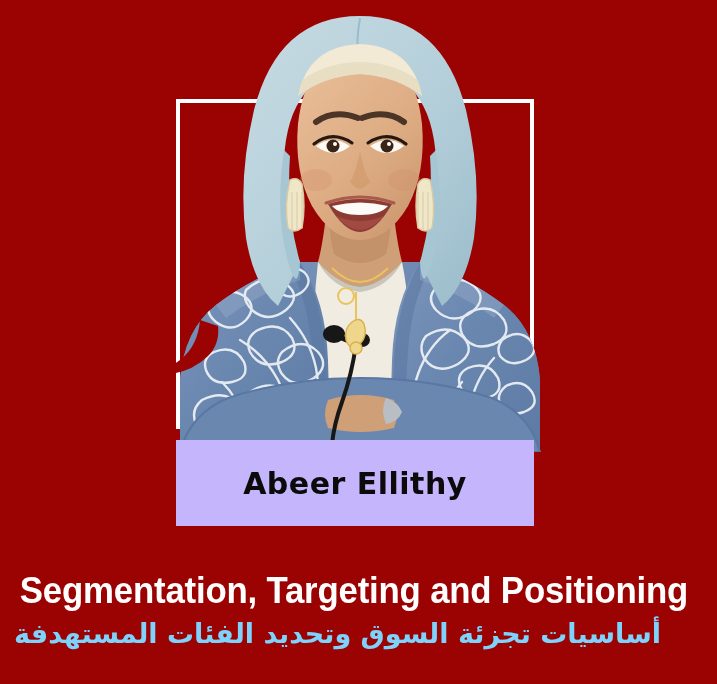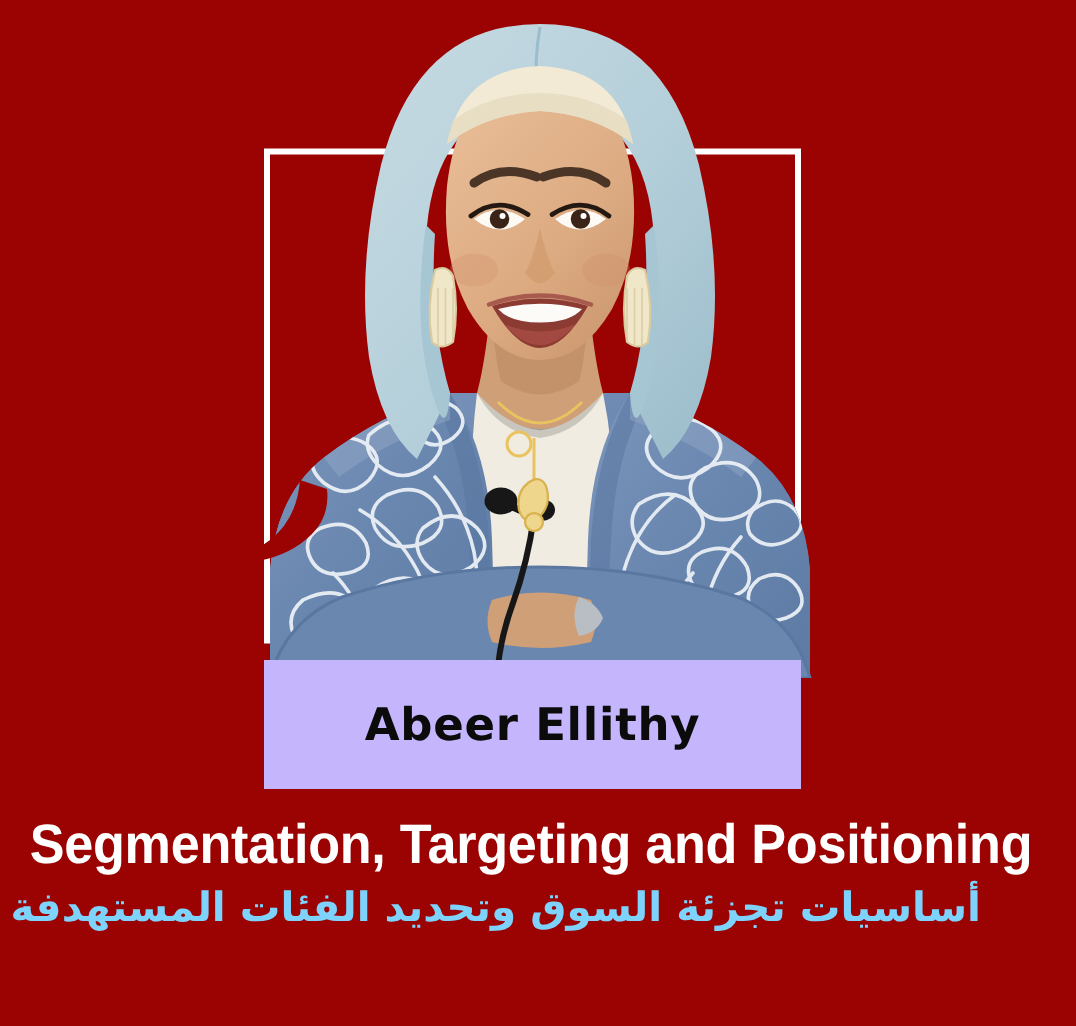--- a/index.html
+++ b/index.html
@@ -54,24 +54,24 @@
     font-family:"DejaVu Sans", sans-serif;
     font-weight:bold;
     font-size:30px;
     letter-spacing:.5px;
     white-space:nowrap;
   }
 
   
   #titles {
     position:absolute;
-    left:0; top:540px;
+    left:0; top:568px;
     width:661px;
     z-index:6;
-    text-align:center;
+    text-align:right;
   }
   #title-en {
     color:#ffffff;
     font-family:"Liberation Sans Narrow","Liberation Sans", sans-serif;
     font-weight:bold;
     font-size:37px;
     line-height:46px;
     letter-spacing:-0.2px;
     transform:scaleX(0.94);
     transform-origin:center;

